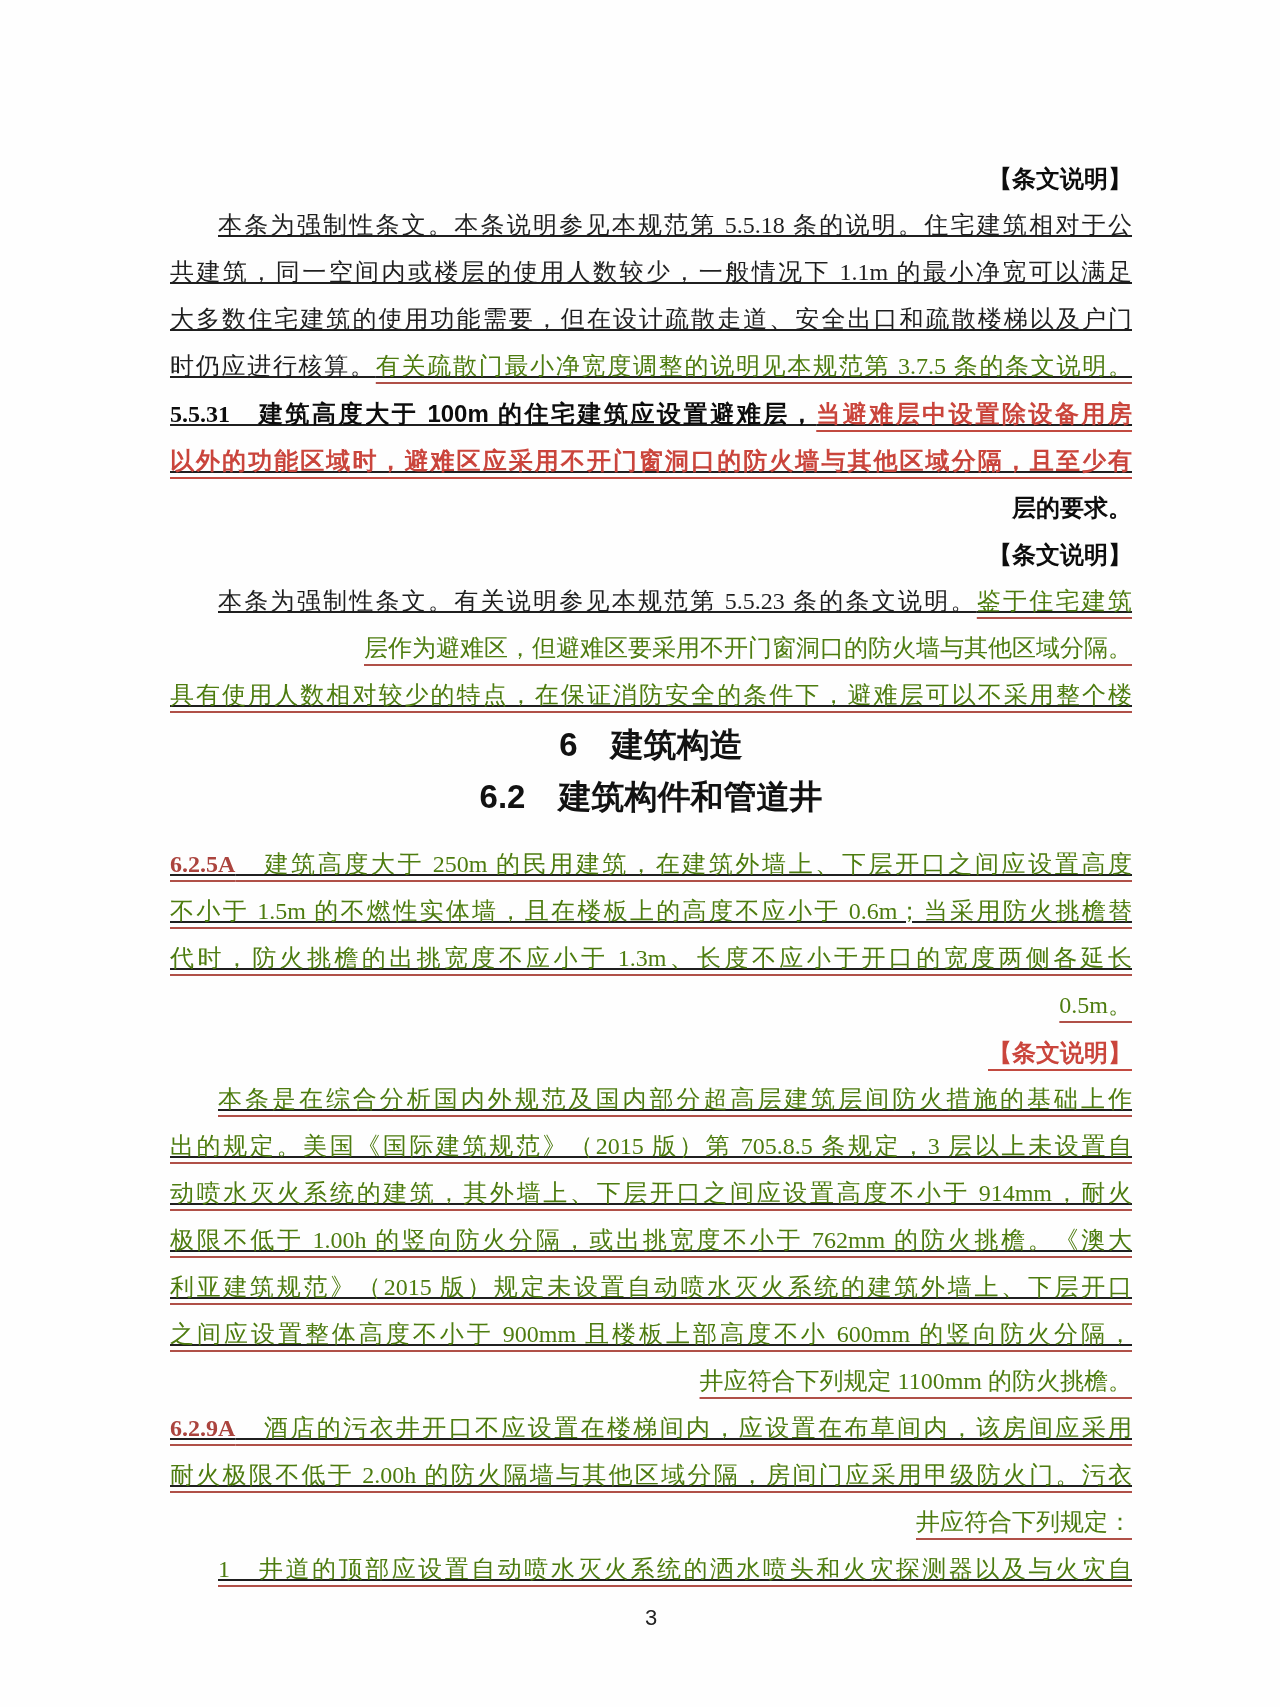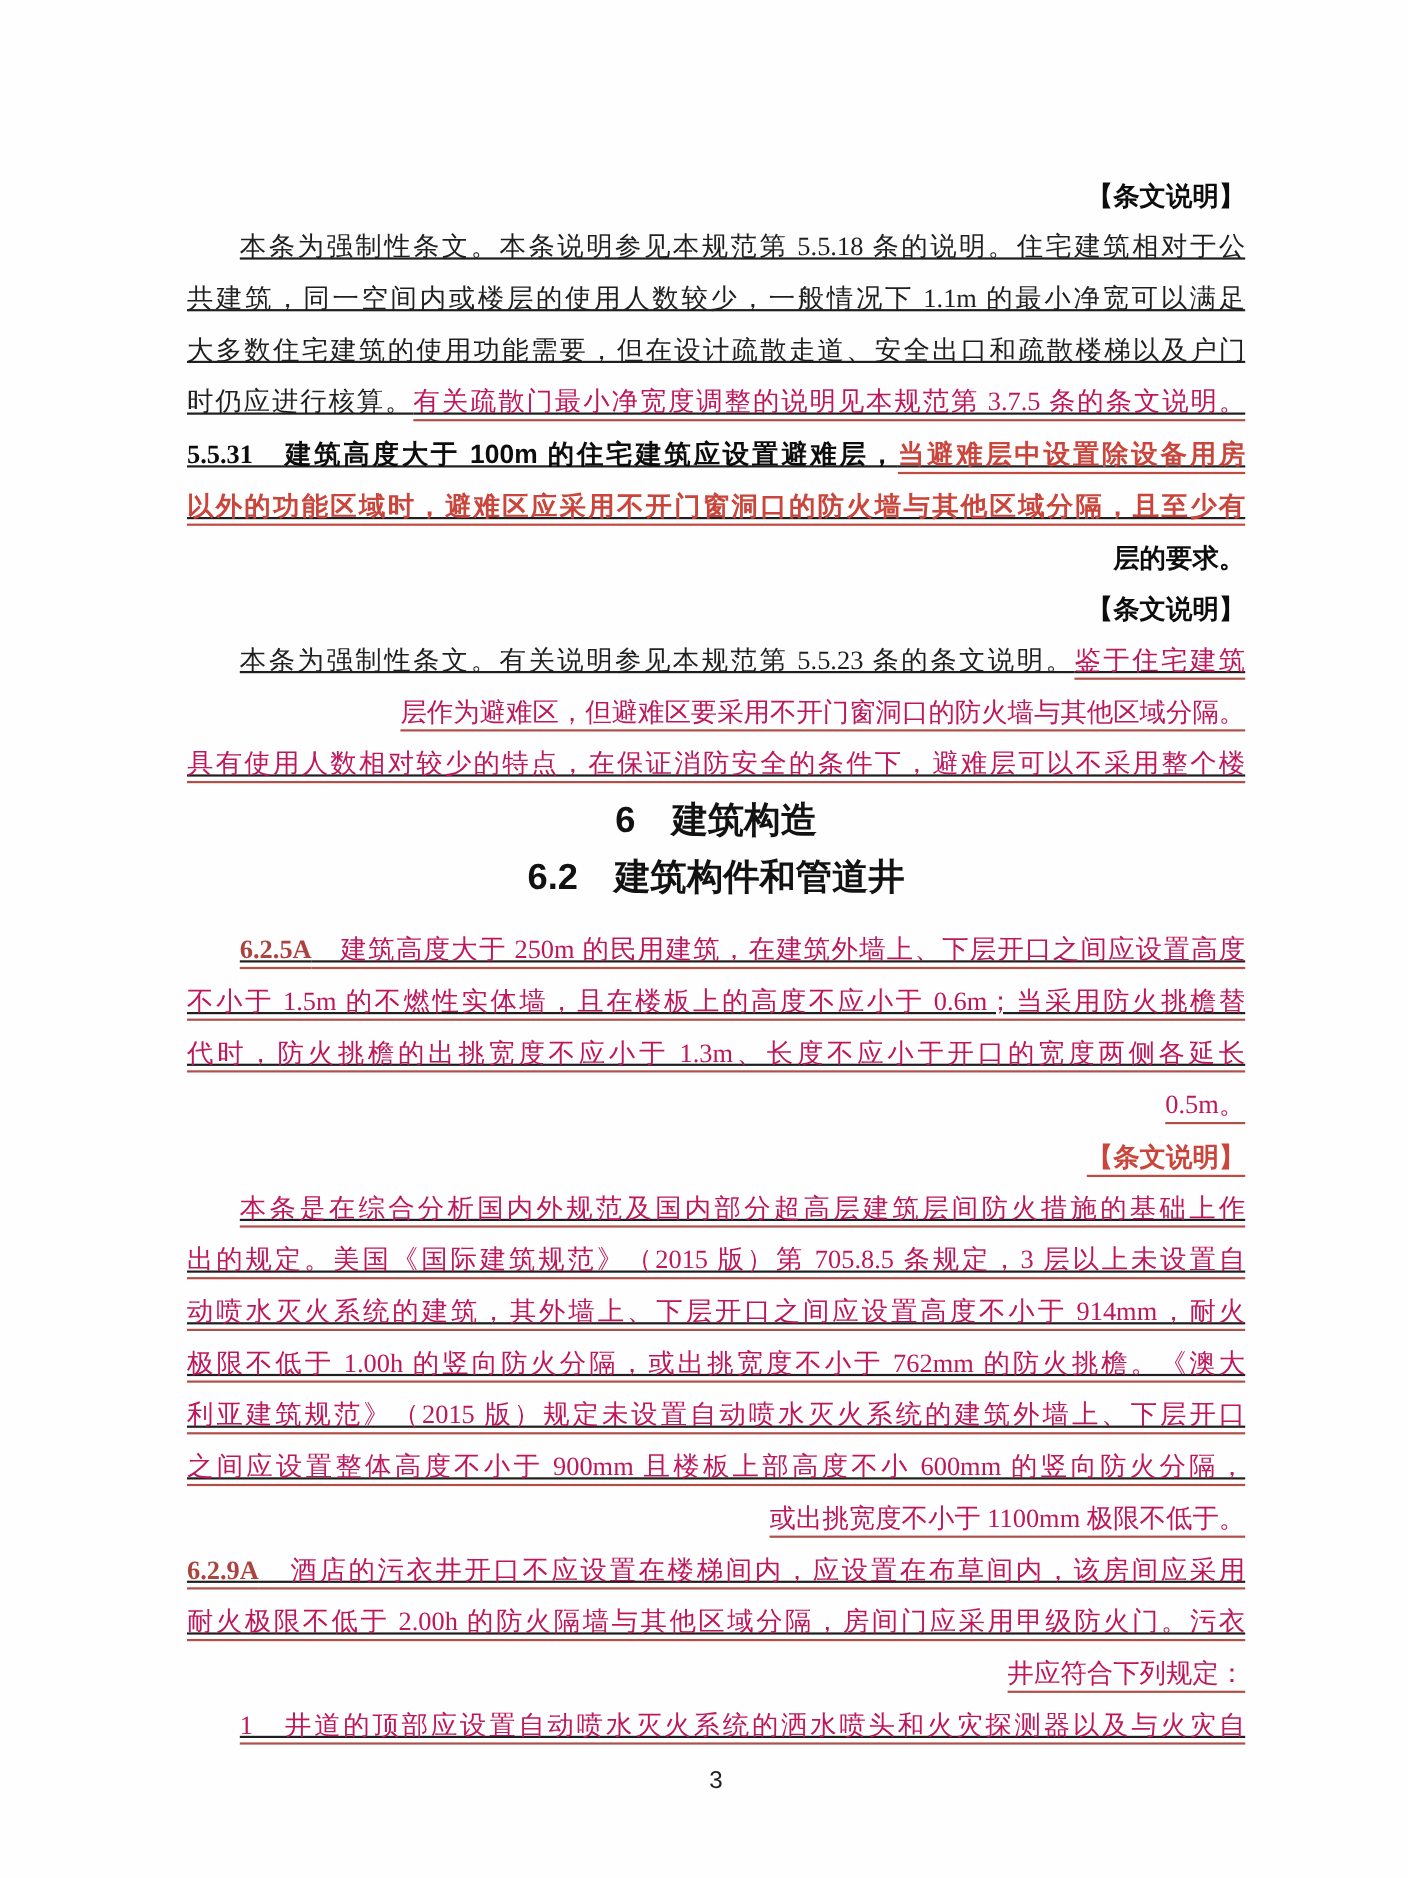--- a/index.html
+++ b/index.html
@@ -27,21 +27,21 @@
   }
   .line.j { text-align: justify; text-align-last: justify; text-justify: inter-character; text-decoration: underline; }
   .line.ind { text-indent: 48px; }
   .line.center { text-align: center; text-align-last: center; }
   .line.h-line { height: 52px; line-height: 52px; }
 
   
   .s-b  { color: #1f1f1f; font-family: "Liberation Serif", "DejaVu Serif", serif; }
   .s-bb { color: #0d0d0d; font-family: "Liberation Sans", "DejaVu Sans", sans-serif; font-weight: 700; }
   .s-bn { color: #0d0d0d; font-family: "Liberation Serif", "DejaVu Serif", serif; font-weight: 700; }
-  .s-r  { color: #be185d; font-family: "Liberation Serif", "DejaVu Serif", serif;
+  .s-r  { color: #4d7c0f; font-family: "Liberation Serif", "DejaVu Serif", serif;
           text-decoration: underline; text-decoration-thickness: 1.5px; text-underline-offset: 8px;
           text-decoration-color: #b05048; }
   .s-rn { color: #ab443e; font-family: "Liberation Serif", "DejaVu Serif", serif; font-weight: 700;
           text-decoration: underline; text-decoration-thickness: 1.5px; text-underline-offset: 8px;
           text-decoration-color: #b05048; }
   .s-rb { color: #ca453c; font-family: "Liberation Sans", "DejaVu Sans", sans-serif; font-weight: 700;
           text-decoration: underline; text-decoration-thickness: 2px; text-underline-offset: 8px;
           text-decoration-color: #c24a40; }
   .s-h  { color: #121212; font-family: "Liberation Sans", "DejaVu Sans", sans-serif; font-weight: 700;
           font-size: 33px; }
@@ -67,32 +67,32 @@
       <div class="line j"><span class="s-b">时仍应进行核算。</span><span class="s-r">有关疏散门最小净宽度调整的说明见本规范第 3.7.5 条的条文说明。</span></div>
       <div class="line j"><span class="s-bn">5.5.31</span><span class="s-bb">　建筑高度大于 100m 的住宅建筑应设置避难层，</span><span class="s-rb">当避难层中设置除设备用房</span></div>
       <div class="line j"><span class="s-rb">以外的功能区域时，避难区应采用不开门窗洞口的防火墙与其他区域分隔，且至少有</span></div>
       <div class="line"><span class="s-bb">层的要求。</span></div>
       <div class="line"><span class="s-bb">【条文说明】</span></div>
       <div class="line j ind"><span class="s-b">本条为强制性条文。有关说明参见本规范第 5.5.23 条的条文说明。</span><span class="s-r">鉴于住宅建筑</span></div>
       <div class="line"><span class="s-r">层作为避难区，但避难区要采用不开门窗洞口的防火墙与其他区域分隔。</span></div>
       <div class="line j"><span class="s-r">具有使用人数相对较少的特点，在保证消防安全的条件下，避难层可以不采用整个楼</span></div>
       <div class="line center h-line"><span class="s-h">6　建筑构造</span></div>
       <div class="line center h-line"><span class="s-h">6.2　建筑构件和管道井</span></div>
-      <div class="line j" style="margin-top: 18px; margin-left: 48px;"><span class="s-rn">6.2.5A</span><span class="s-r">　建筑高度大于 250m 的民用建筑，在建筑外墙上、下层开口之间应设置高度</span></div>
+      <div class="line j" style="margin-top: 18px;"><span class="s-rn">6.2.5A</span><span class="s-r">　建筑高度大于 250m 的民用建筑，在建筑外墙上、下层开口之间应设置高度</span></div>
       <div class="line j"><span class="s-r">不小于 1.5m 的不燃性实体墙，且在楼板上的高度不应小于 0.6m；当采用防火挑檐替</span></div>
       <div class="line j"><span class="s-r">代时，防火挑檐的出挑宽度不应小于 1.3m、长度不应小于开口的宽度两侧各延长</span></div>
       <div class="line"><span class="s-r">0.5m。</span></div>
       <div class="line"><span class="s-rb">【条文说明】</span></div>
       <div class="line j ind"><span class="s-r">本条是在综合分析国内外规范及国内部分超高层建筑层间防火措施的基础上作</span></div>
       <div class="line j"><span class="s-r">出的规定。美国《国际建筑规范》（2015 版）第 705.8.5 条规定，3 层以上未设置自</span></div>
       <div class="line j"><span class="s-r">动喷水灭火系统的建筑，其外墙上、下层开口之间应设置高度不小于 914mm，耐火</span></div>
       <div class="line j"><span class="s-r">极限不低于 1.00h 的竖向防火分隔，或出挑宽度不小于 762mm 的防火挑檐。《澳大</span></div>
       <div class="line j"><span class="s-r">利亚建筑规范》（2015 版）规定未设置自动喷水灭火系统的建筑外墙上、下层开口</span></div>
       <div class="line j"><span class="s-r">之间应设置整体高度不小于 900mm 且楼板上部高度不小 600mm 的竖向防火分隔，</span></div>
-      <div class="line"><span class="s-r">或出挑宽度不小于 1100mm 极限不低于。</span></div>
+      <div class="line"><span class="s-r">井应符合下列规定 1100mm 的防火挑檐。</span></div>
       <div class="line j"><span class="s-rn">6.2.9A</span><span class="s-r">　酒店的污衣井开口不应设置在楼梯间内，应设置在布草间内，该房间应采用</span></div>
       <div class="line j"><span class="s-r">耐火极限不低于 2.00h 的防火隔墙与其他区域分隔，房间门应采用甲级防火门。污衣</span></div>
       <div class="line"><span class="s-r">井应符合下列规定：</span></div>
       <div class="line j ind"><span class="s-r">1　井道的顶部应设置自动喷水灭火系统的洒水喷头和火灾探测器以及与火灾自</span></div>
       <div class="page-number">3</div>
     </div>
   <div class="content" style="top:auto; position:absolute;"></div>
 </div>
 
 </body></html>

